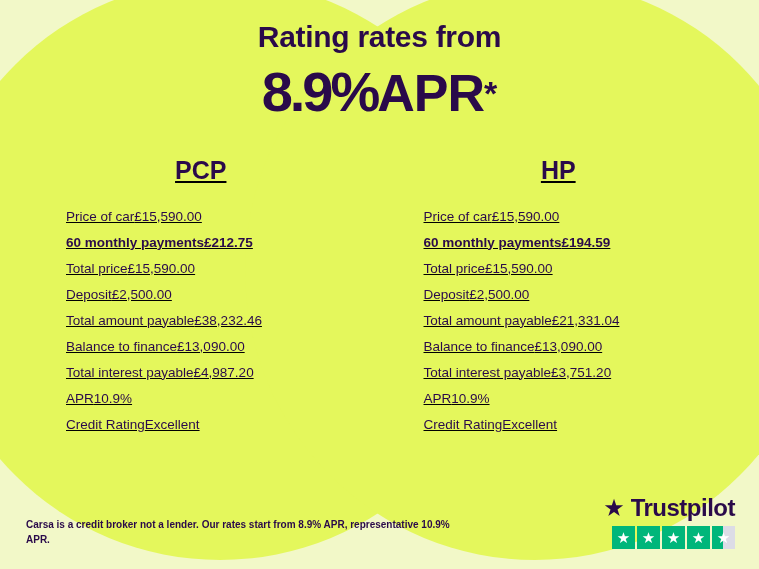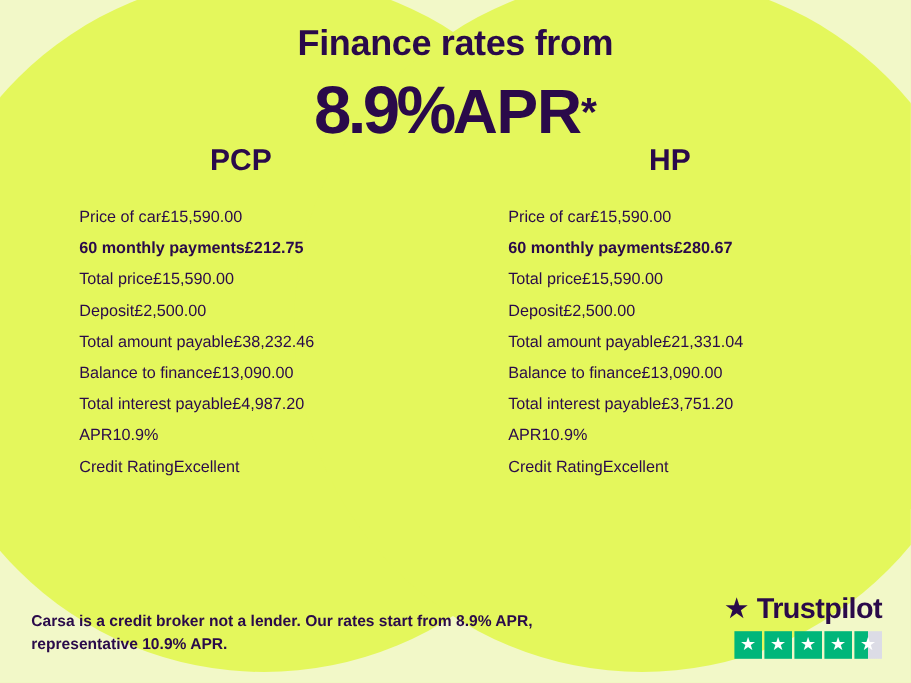--- a/index.html
+++ b/index.html
@@ -72,22 +72,24 @@
     letter-spacing: -1px;
     vertical-align: baseline;
   }
   .apr-star {
     font-size: 34px;
     font-weight: bold;
     vertical-align: super;
   }
   .columns {
     display: flex;
+    margin-top: 36px;
     padding: 0 22px;
     box-sizing: border-box;
+    text-decoration: underline;
   }
   .col {
     width: 50%;
     box-sizing: border-box;
     padding: 0 44px;
   }
   .col-title {
     text-align: center;
     color: #2a0a4a;
     font-size: 25px;
@@ -111,21 +113,21 @@
   }
   .row .value {
     text-align: right;
     white-space: nowrap;
   }
   .footer {
     position: absolute;
     left: 26px;
     bottom: 22px;
     color: #2a0a4a;
-    font-size: 13px;
+    font-size: 10px;
     line-height: 1.45;
     font-weight: bold;
     max-width: 430px;
   }
   .trustpilot {
     position: absolute;
     right: 24px;
     bottom: 20px;
     text-align: right;
   }
@@ -170,21 +172,21 @@
 </style>
 </head>
 <body>
 
 <div class="poster">
   <div class="blob blob-left"></div>
   <div class="blob blob-right"></div>
 
   <div class="content">
 
-    <div class="headline">Finance rates from</div>
+    <div class="headline">Rating rates from</div>
 
     <div class="apr-line">
       <span class="apr-big">8.9%</span><span class="apr-word">APR</span><span class="apr-star">*</span>
     </div>
 
     <div class="columns">
 
       <div class="col">
         <div class="col-title">PCP</div>
 
@@ -228,21 +230,21 @@
 
       <div class="col">
         <div class="col-title">HP</div>
 
         <div class="row">
           <span class="label">Price of car</span>
           <span class="value">£15,590.00</span>
         </div>
         <div class="row bold">
           <span class="label">60 monthly payments</span>
-          <span class="value">£280.67</span>
+          <span class="value">£194.59</span>
         </div>
         <div class="row">
           <span class="label">Total price</span>
           <span class="value">£15,590.00</span>
         </div>
         <div class="row">
           <span class="label">Deposit</span>
           <span class="value">£2,500.00</span>
         </div>
         <div class="row">

